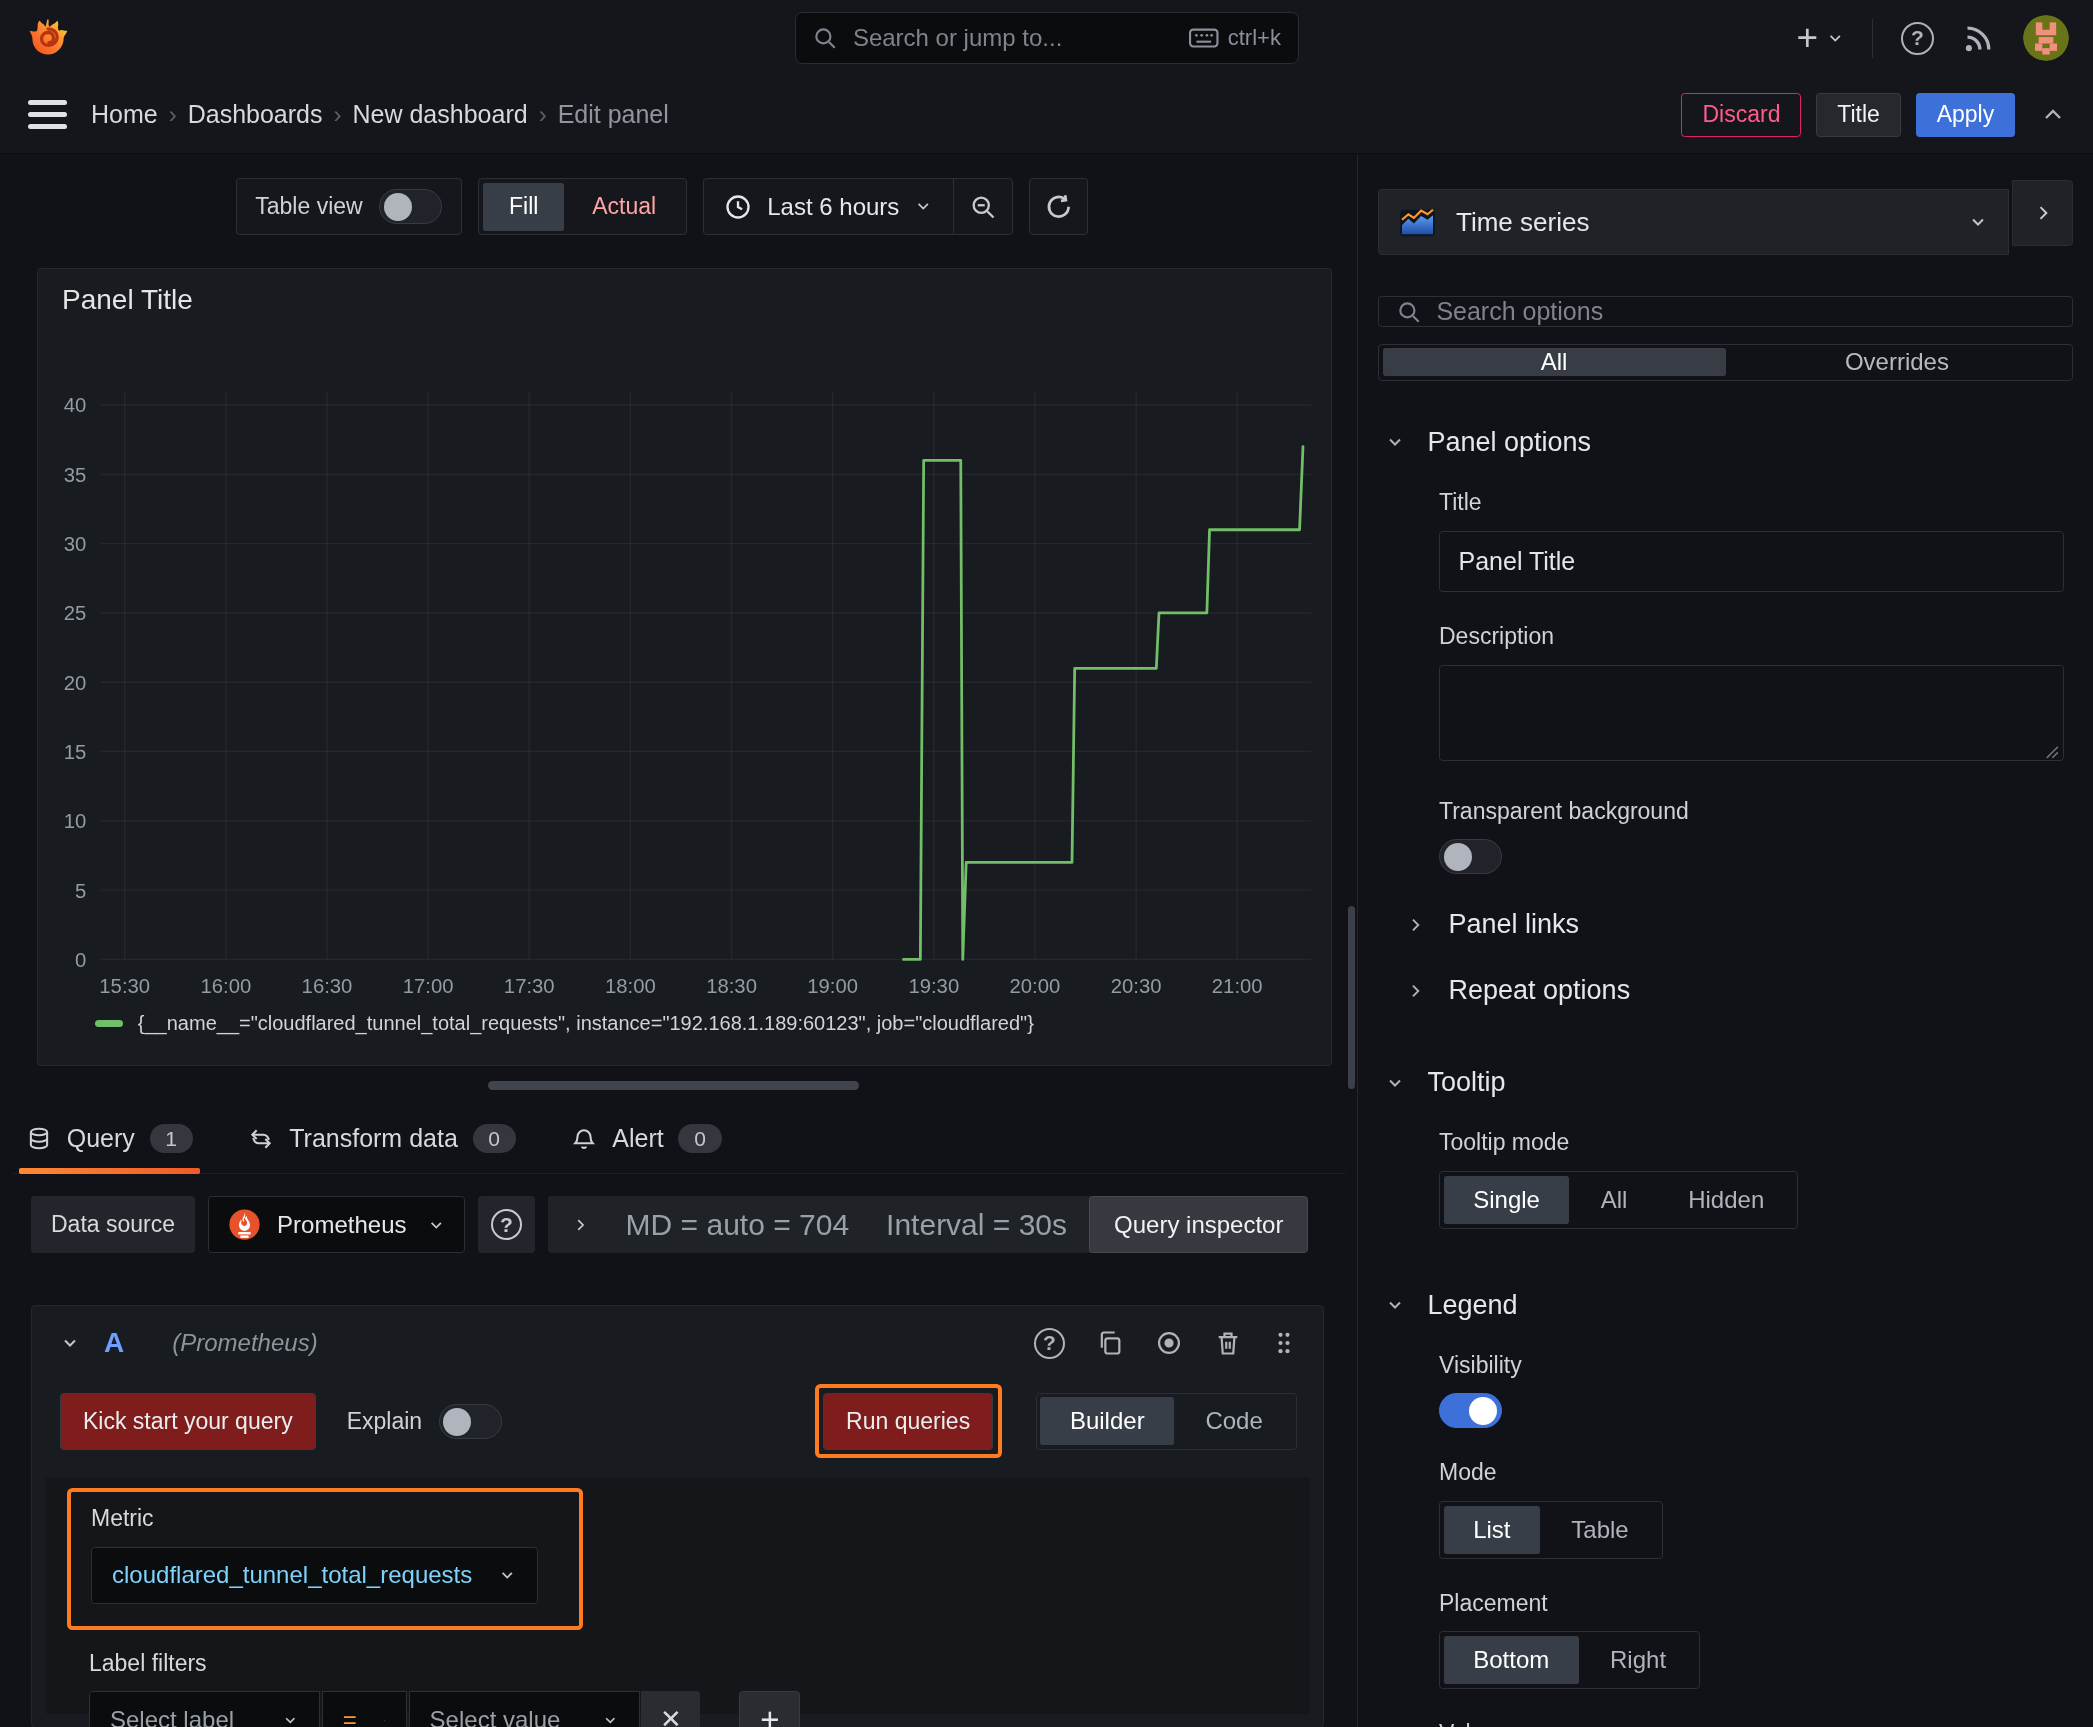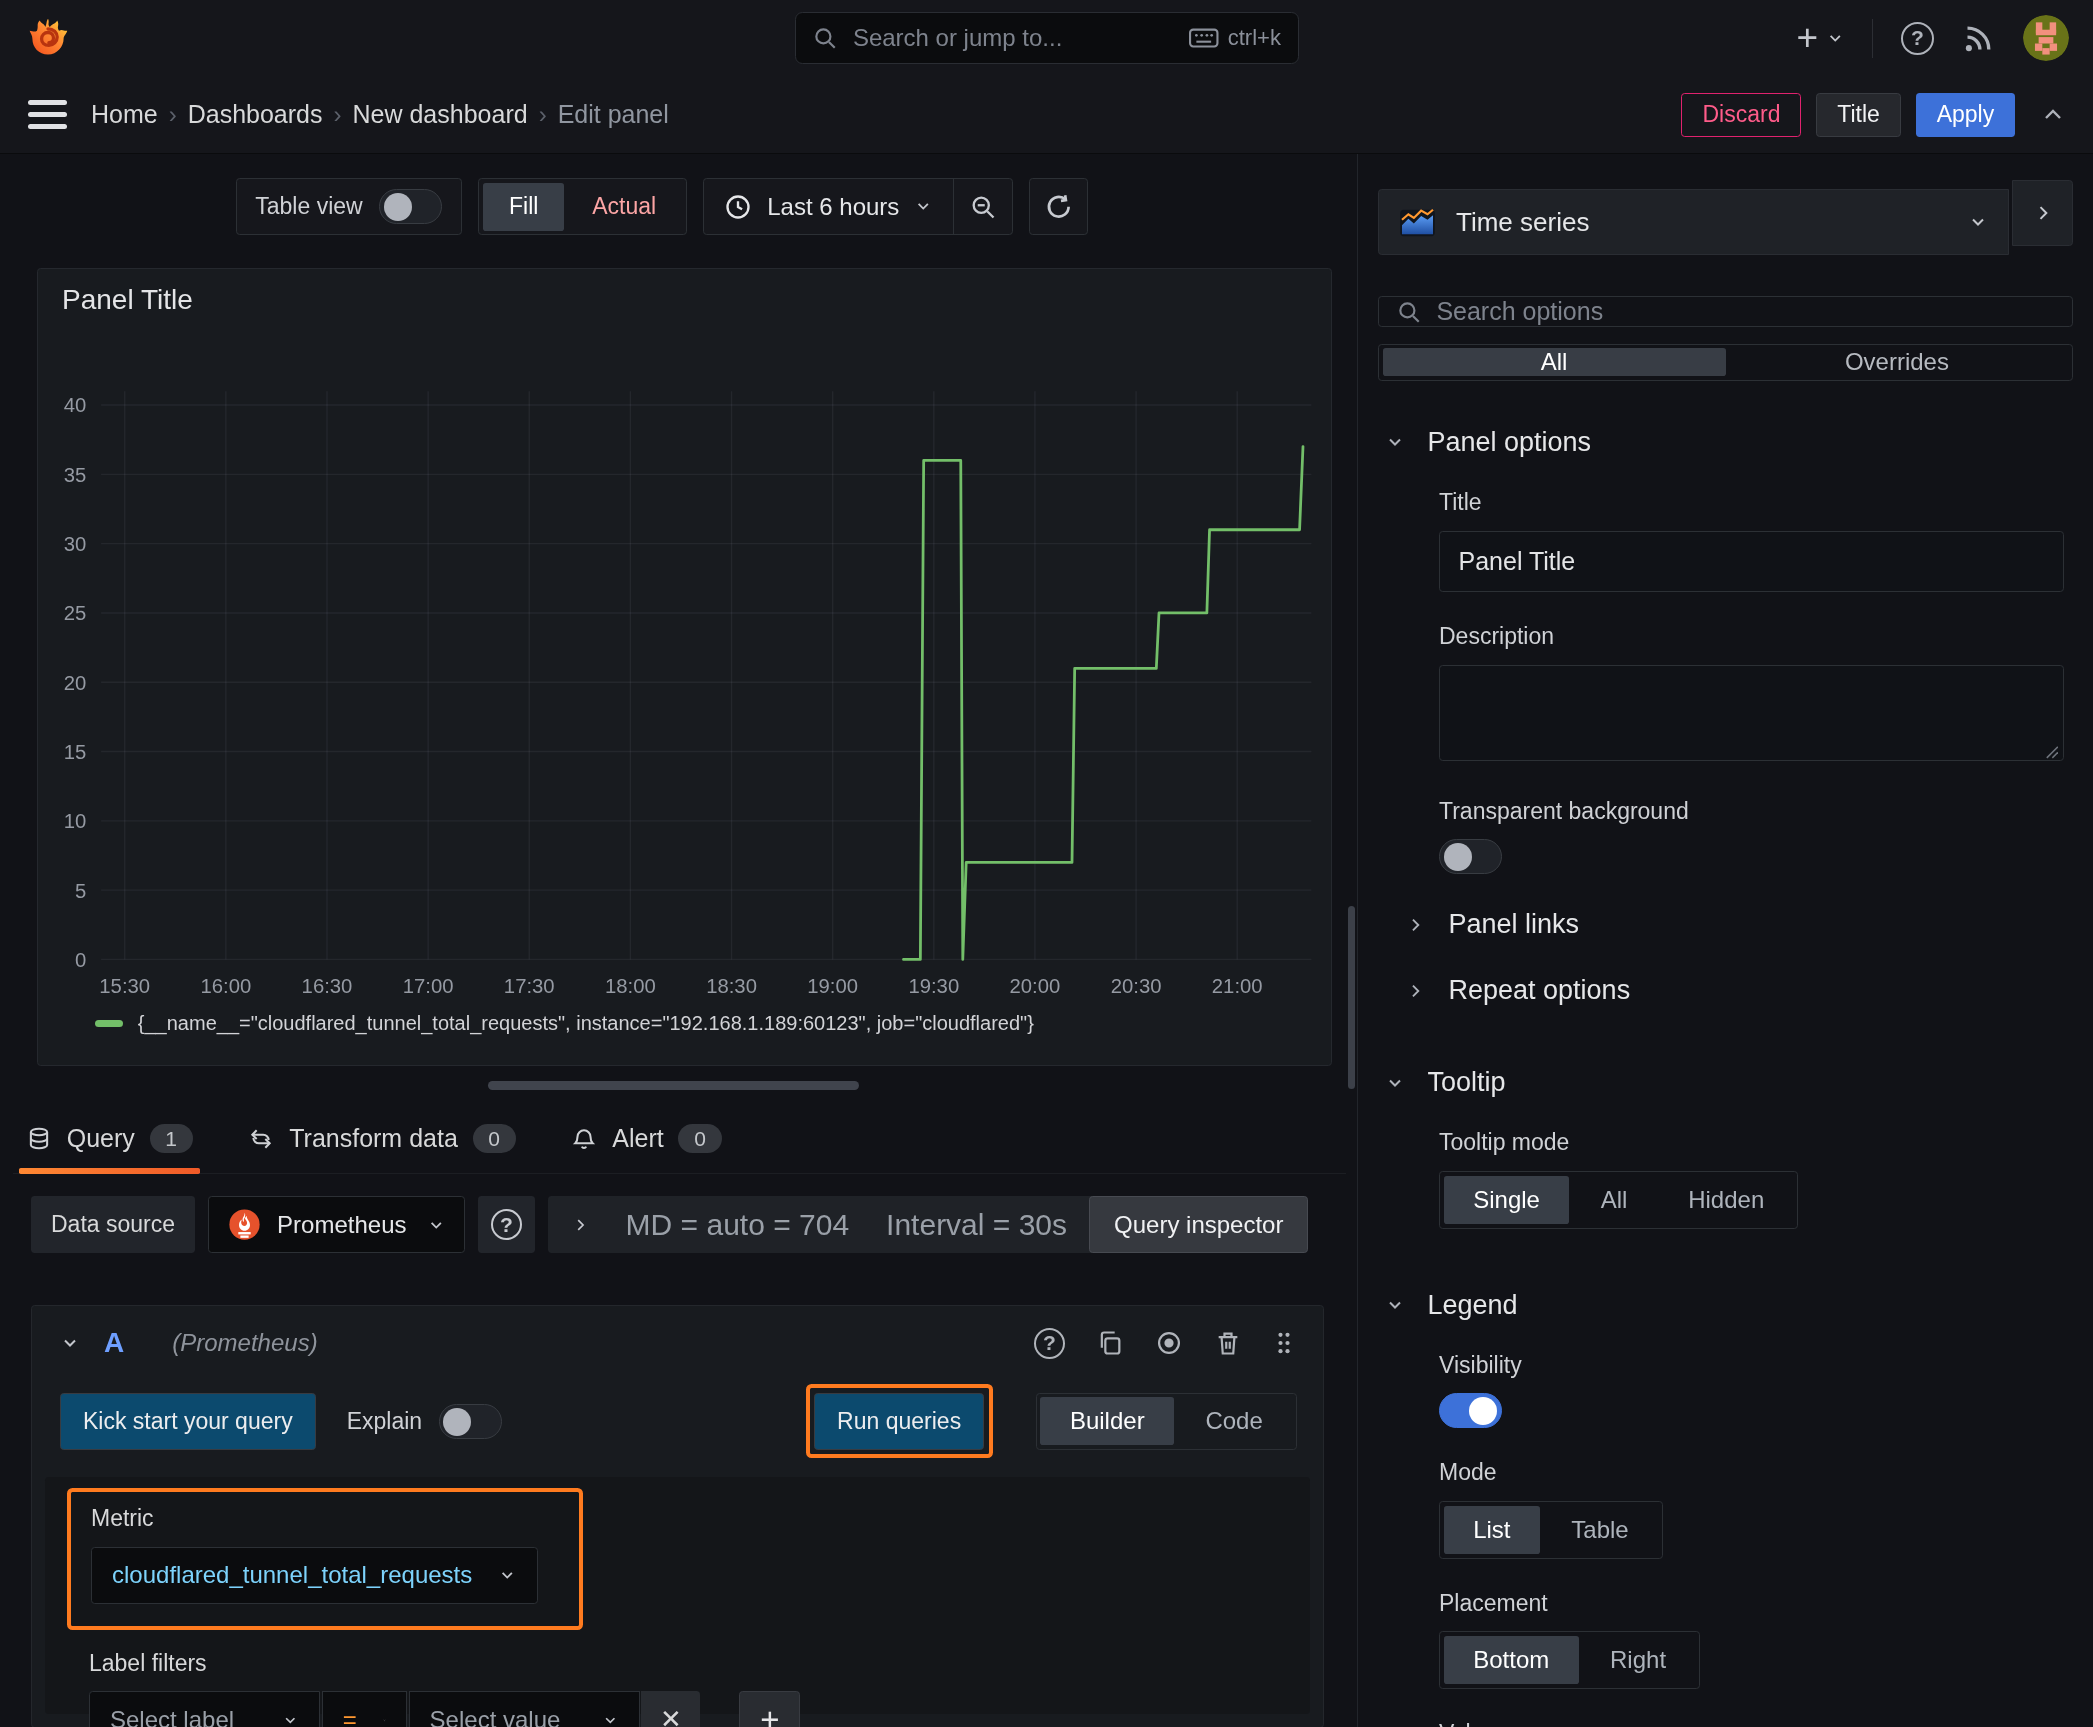--- a/index.html
+++ b/index.html
@@ -104,21 +104,21 @@
              height:57px;font-size:24px;padding:0 24px;}
 
   
   .query-card{margin:52px 22px 0 31px;background:#181b1f;border:0.9px solid #24272c;border-radius:3.7px;
               flex:1;display:flex;flex-direction:column;min-height:0;overflow:hidden;}
   .qc-header{height:74px;flex:0 0 74px;display:flex;align-items:center;gap:24px;padding:0 28px;}
   .refid{color:#6e9fff;font-size:28px;font-weight:bold;}
   .ds-hint{color:#8e939b;font-style:italic;font-size:24px;margin-left:24px;}
   .qc-icons{margin-left:auto;display:flex;align-items:center;gap:31px;color:#b0b4ba;}
   .qc-toolbar{display:flex;align-items:center;gap:31px;padding:3.7px 26px 14.8px 28px;}
-  .gbtn{height:57px;background:#0c4a6e;border:0.9px solid #383b41;border-radius:3.7px;color:#eceDef;
+  .gbtn{height:57px;background:#7f1d1d;border:0.9px solid #383b41;border-radius:3.7px;color:#eceDef;
         display:inline-flex;align-items:center;padding:8px 22px;font-size:23px;cursor:pointer;}
   .explain{display:flex;align-items:center;gap:16.6px;color:#d0d2d6;font-size:23px;}
   .annot{border:4.6px solid #ff7b1f;border-radius:5.5px;}
   .run-annot{padding:4.6px;margin-left:auto;}
   .qc-body{flex:1;margin:3.7px 13px 13px;background:#141619;border-radius:3.7px;padding-top:11px;min-height:0;}
   .metric-annot{display:inline-block;margin-left:22px;padding:13px 41px 22px 20px;}
   .f-label{font-size:23px;color:#d8d9da;margin-bottom:14.8px;}
   .dd{height:57px;background:#0b0c0e;border:0.9px solid #2c3035;border-radius:3.7px;display:inline-flex;
       align-items:center;gap:26px;padding:0 20px;font-size:24px;color:#7dd3fc;cursor:pointer;}
   .label-filters{margin:20px 0 0 44px;}
@@ -472,21 +472,21 @@
           <button class="gbtn">Kick start your query</button>
           <div class="explain">
             <span>Explain</span>
             <div class="toggle">
                 <div class="knob"></div>
               </div>
           </div>
           <div class="annot run-annot">
             <button class="gbtn">Run queries</button>
           </div>
-          <div class="iseg" style="margin-left:12px;">
+          <div class="iseg" style="margin-left:3px;">
             <div class="opt sel">Builder</div>
             <div class="opt">Code</div>
           </div>
         </div>
 
         <div class="qc-body">
           <div class="annot metric-annot">
             <div class="f-label">Metric</div>
             <div class="dd">
               <span>cloudflared_tunnel_total_requests</span>

